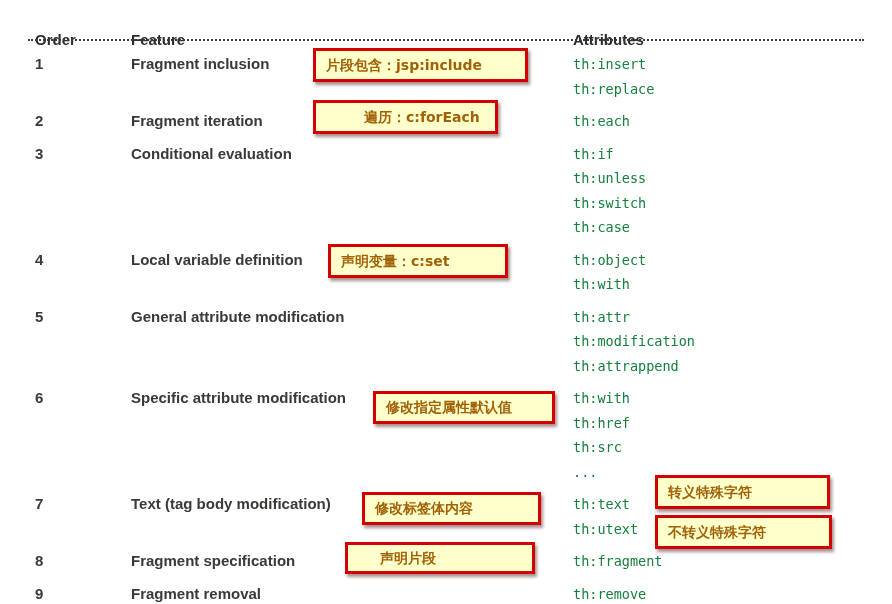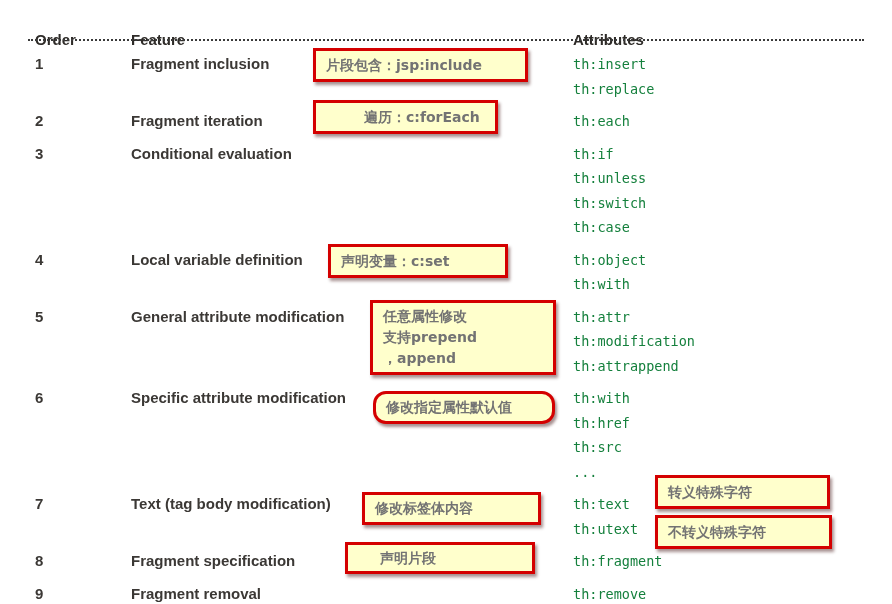--- a/index.html
+++ b/index.html
@@ -42,21 +42,21 @@
   }
 
   .annotation {
     position: absolute;
     background: #ffffcc;
     border: 3px solid #d40000;
     box-shadow: 2px 3px 3px rgba(60, 10, 10, 0.45);
     display: flex; align-items: center;
     padding: 2px 10px;
     font-family: "DejaVu Sans", sans-serif;
-    font-weight: bold; font-size: 14px; color: #737373;
+    font-weight: bold; font-size: 14px; color: #a16207;
     line-height: 21px;
     white-space: pre-line;
   }
 </style>
 </head>
 <body>
 
 <div class="page">
 
   <div class="header-row">
@@ -140,22 +140,19 @@
         <div class="cell-feature feature-text">Fragment removal</div>
         <div class="cell-attrs">
           <div class="attr-line">th:remove</div>
         </div>
       </div>
     </div>
 
   <div class="annotation" style="left:313px; top:48px;  width:215px; height:34px;">片段包含：jsp:include</div>
   <div class="annotation" style="left:313px; top:100px; width:185px; height:34px;padding-left:48px;">遍历：c:forEach</div>
   <div class="annotation" style="left:328px; top:244px; width:180px; height:34px;">声明变量：c:set</div>
-  <div class="annotation" style="left:370px; top:300px; width:186px; height:75px;">任意属性修改
-支持prepend
-，append</div>
-  <div class="annotation" style="left:373px; top:391px; width:182px; height:33px;border-radius:13px;">修改指定属性默认值</div>
+  <div class="annotation" style="left:373px; top:391px; width:182px; height:33px;">修改指定属性默认值</div>
   <div class="annotation" style="left:362px; top:492px; width:179px; height:33px;">修改标签体内容</div>
   <div class="annotation" style="left:655px; top:475px; width:175px; height:34px;">转义特殊字符</div>
   <div class="annotation" style="left:655px; top:515px; width:177px; height:34px;">不转义特殊字符</div>
   <div class="annotation" style="left:345px; top:542px; width:190px; height:32px;padding-left:32px;">声明片段</div>
 
 </div>
 
 </body></html>

